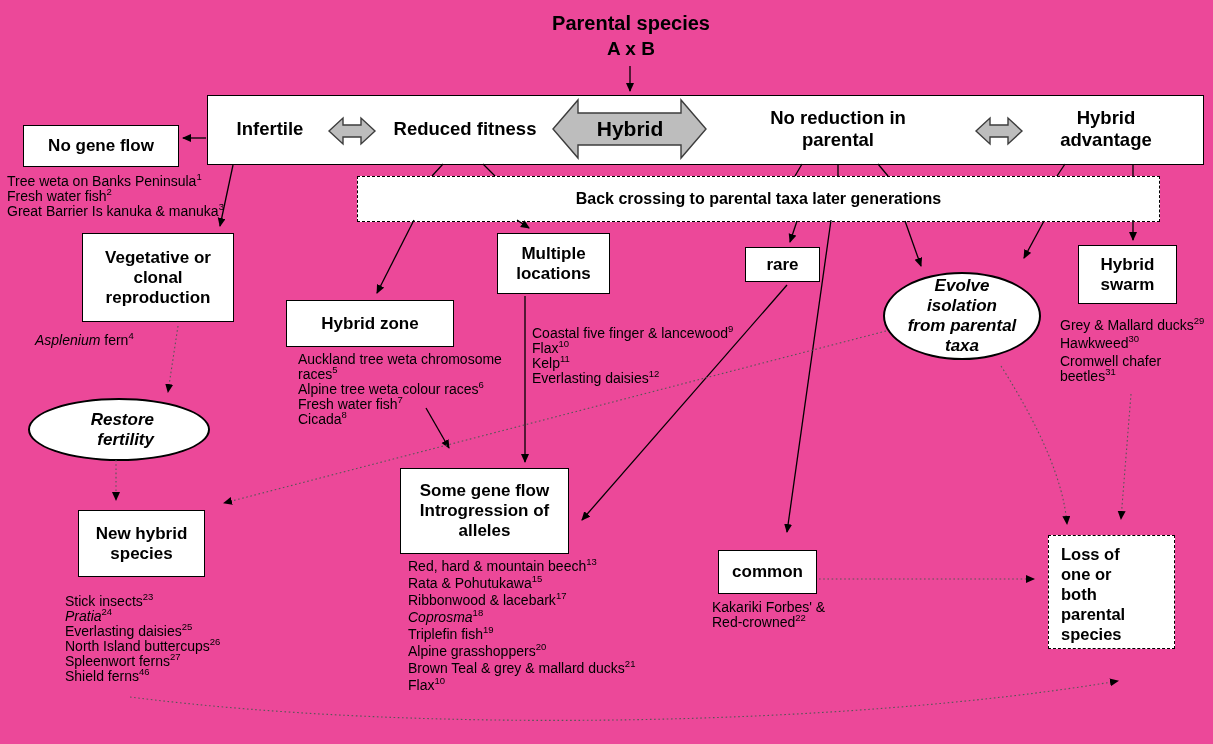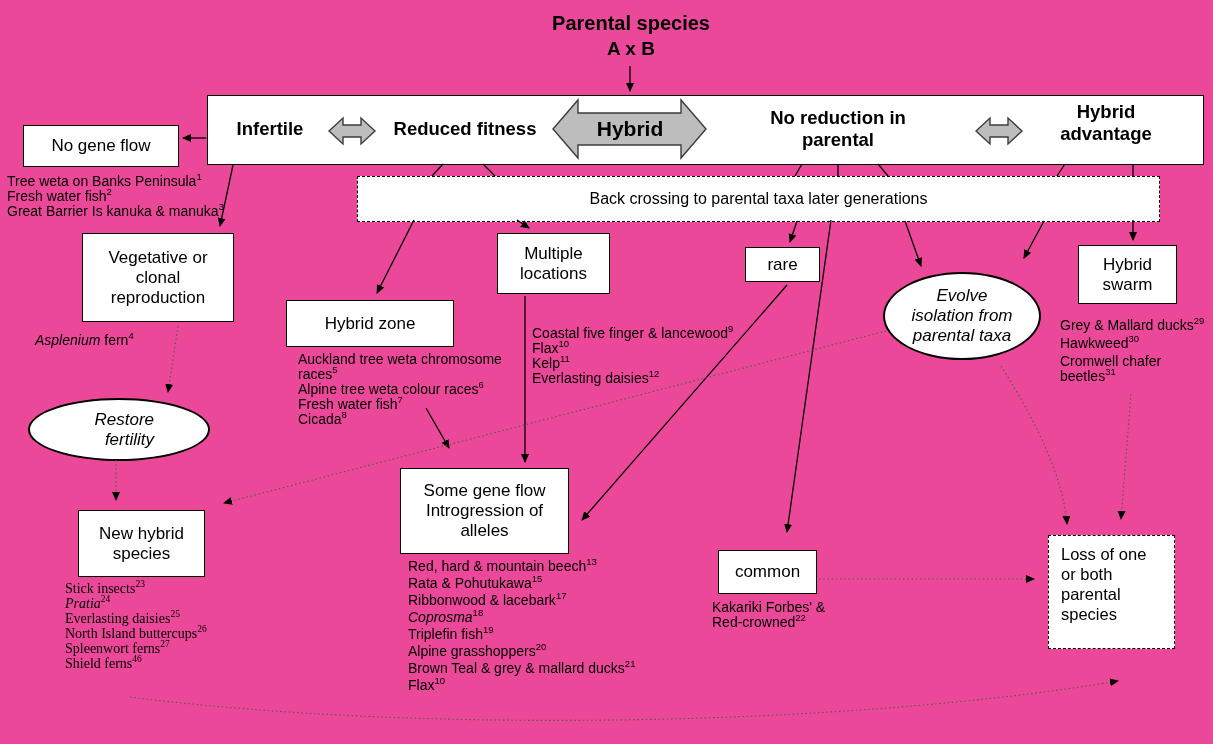--- a/index.html
+++ b/index.html
@@ -1,21 +1,21 @@
 <!DOCTYPE html>
 <html style="--arrow-fill: #bdbdbd; --arrow-stroke: #3d3d3d; --line: #000000; --dotted: #575757;"><head>
 <meta charset="utf-8">
 <style>
   html,body{margin:0;padding:0;background:#fff;}
   #stage{position:relative;width:1213px;height:744px;background:#ec4899;overflow:hidden;
          font-family:"Liberation Sans","DejaVu Sans",sans-serif;color:#000;}
   #arrows{position:absolute;left:0;top:0;z-index:2;pointer-events:none;}
   .box{position:absolute;border:1.5px solid #000;background:#fff;z-index:1;
        display:flex;align-items:center;justify-content:center;text-align:center;
-       font-size:17px;line-height:20px;}
+       font-size:17px;line-height:20px;font-weight:bold;}
   .dashed{border:1.6px dashed #000;}
   .ellipse{border-radius:50%;border:2.6px solid #000;font-style:italic;}
   .toplabel{position:absolute;z-index:3;text-align:center;font-weight:bold;}
   .barlabel{position:absolute;top:50%;transform:translateY(-50%);
             font-weight:bold;font-size:18.5px;text-align:center;z-index:3;}
   .list{position:absolute;z-index:3;font-size:14px;line-height:14.6px;}
   .list .li{margin-bottom:0.5px;}
   .list-intro .li{margin-bottom:2.4px;}
   .list-swarm .li{margin-bottom:3.5px;}
   sup{font-size:9.5px;line-height:0;}
@@ -72,21 +72,21 @@
   </svg>
 
   <div class="toplabel" style="left:531px;top:12px;width:200px;font-size:20px;">Parental species</div>
   <div class="toplabel" style="left:556px;top:38px;width:150px;font-size:19px;">A x B</div>
 
   <div class="box" style="left:207px;top:95px;width:995px;height:68px;"></div>
   <div class="barlabel" style="left:220px;top:129px;width:100px;">Infertile</div>
   <div class="barlabel" style="left:390px;top:129px;width:150px;">Reduced fitness</div>
   <div class="barlabel" style="left:570px;top:129px;width:120px;font-size:21px;z-index:4;">Hybrid</div>
   <div class="barlabel" style="left:733px;top:129px;width:210px;">No reduction in parental</div>
-  <div class="barlabel" style="left:1031px;top:123px;width:150px;">Hybrid advantage</div>
+  <div class="barlabel" style="left:1031px;top:129px;width:150px;">Hybrid advantage</div>
 
   <div class="box dashed" style="left:357px;top:176px;width:801px;height:44px;font-size:16px;">
     <span class="inner">Back crossing to parental taxa later generations</span>
   </div>
 
   <div class="box" style="left:23px;top:125px;width:154px;height:40px;">
     <span class="inner">No gene flow</span>
   </div>
   <div class="list" style="left:7px;top:174px;width:245px;">
       <div class="li"><span>Tree weta on Banks Peninsula</span><sup>1</sup></div>
@@ -101,21 +101,21 @@
       <div class="li"><em>Asplenium</em><span> fern</span><sup>4</sup></div>
     </div>
 
   <div class="box ellipse" style="left:28px;top:398px;width:178px;height:59px;">
     <span class="inner" style="width:70px;text-align:right;">Restore fertility</span>
   </div>
 
   <div class="box" style="left:78px;top:510px;width:125px;height:65px;">
     <span class="inner" style="width:100px;">New hybrid species</span>
   </div>
-  <div class="list" style="left:65px;top:582px;width:190px;font-family:Liberation Serif, serif;">
+  <div class="list" style="left:65px;top:594px;width:190px;">
       <div class="li"><span>Stick insects</span><sup>23</sup></div>
       <div class="li"><em>Pratia</em><sup>24</sup></div>
       <div class="li"><span>Everlasting daisies</span><sup>25</sup></div>
       <div class="li"><span>North Island buttercups</span><sup>26</sup></div>
       <div class="li"><span>Spleenwort ferns</span><sup>27</sup></div>
       <div class="li"><span>Shield ferns</span><sup>46</sup></div>
     </div>
 
   <div class="box" style="left:286px;top:300px;width:166px;height:45px;">
     <span class="inner">Hybrid zone</span>

